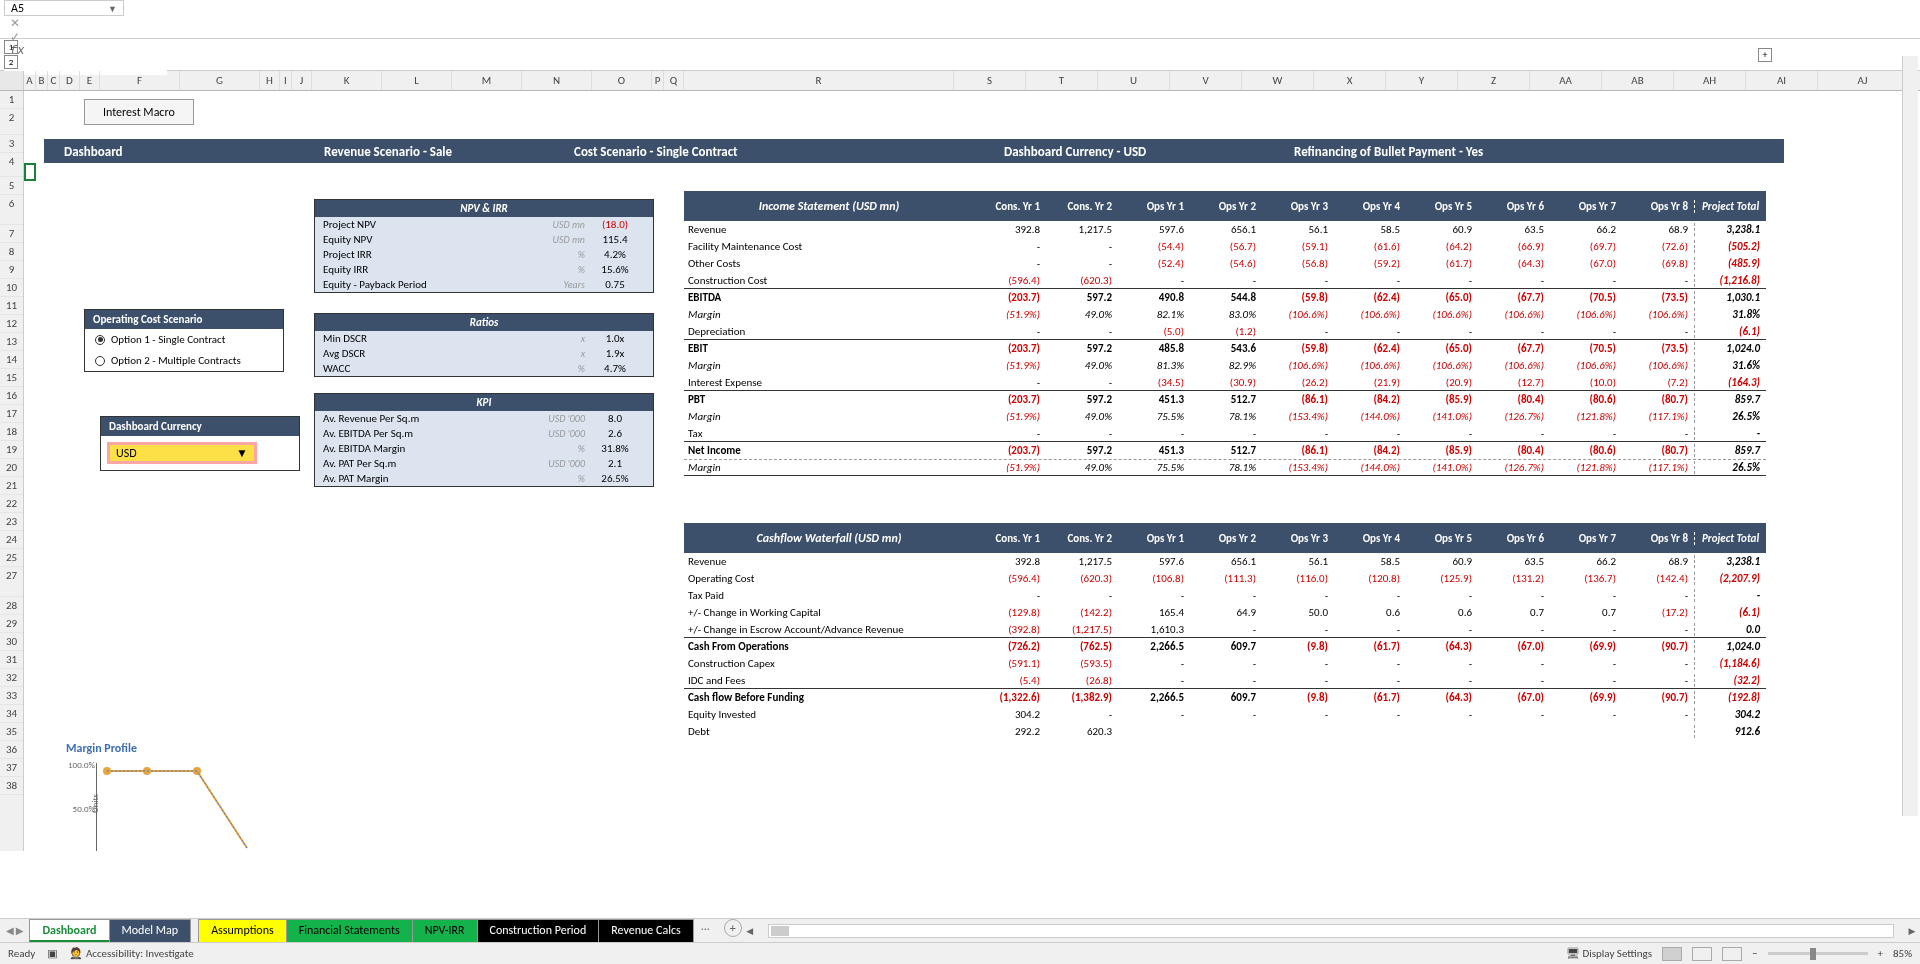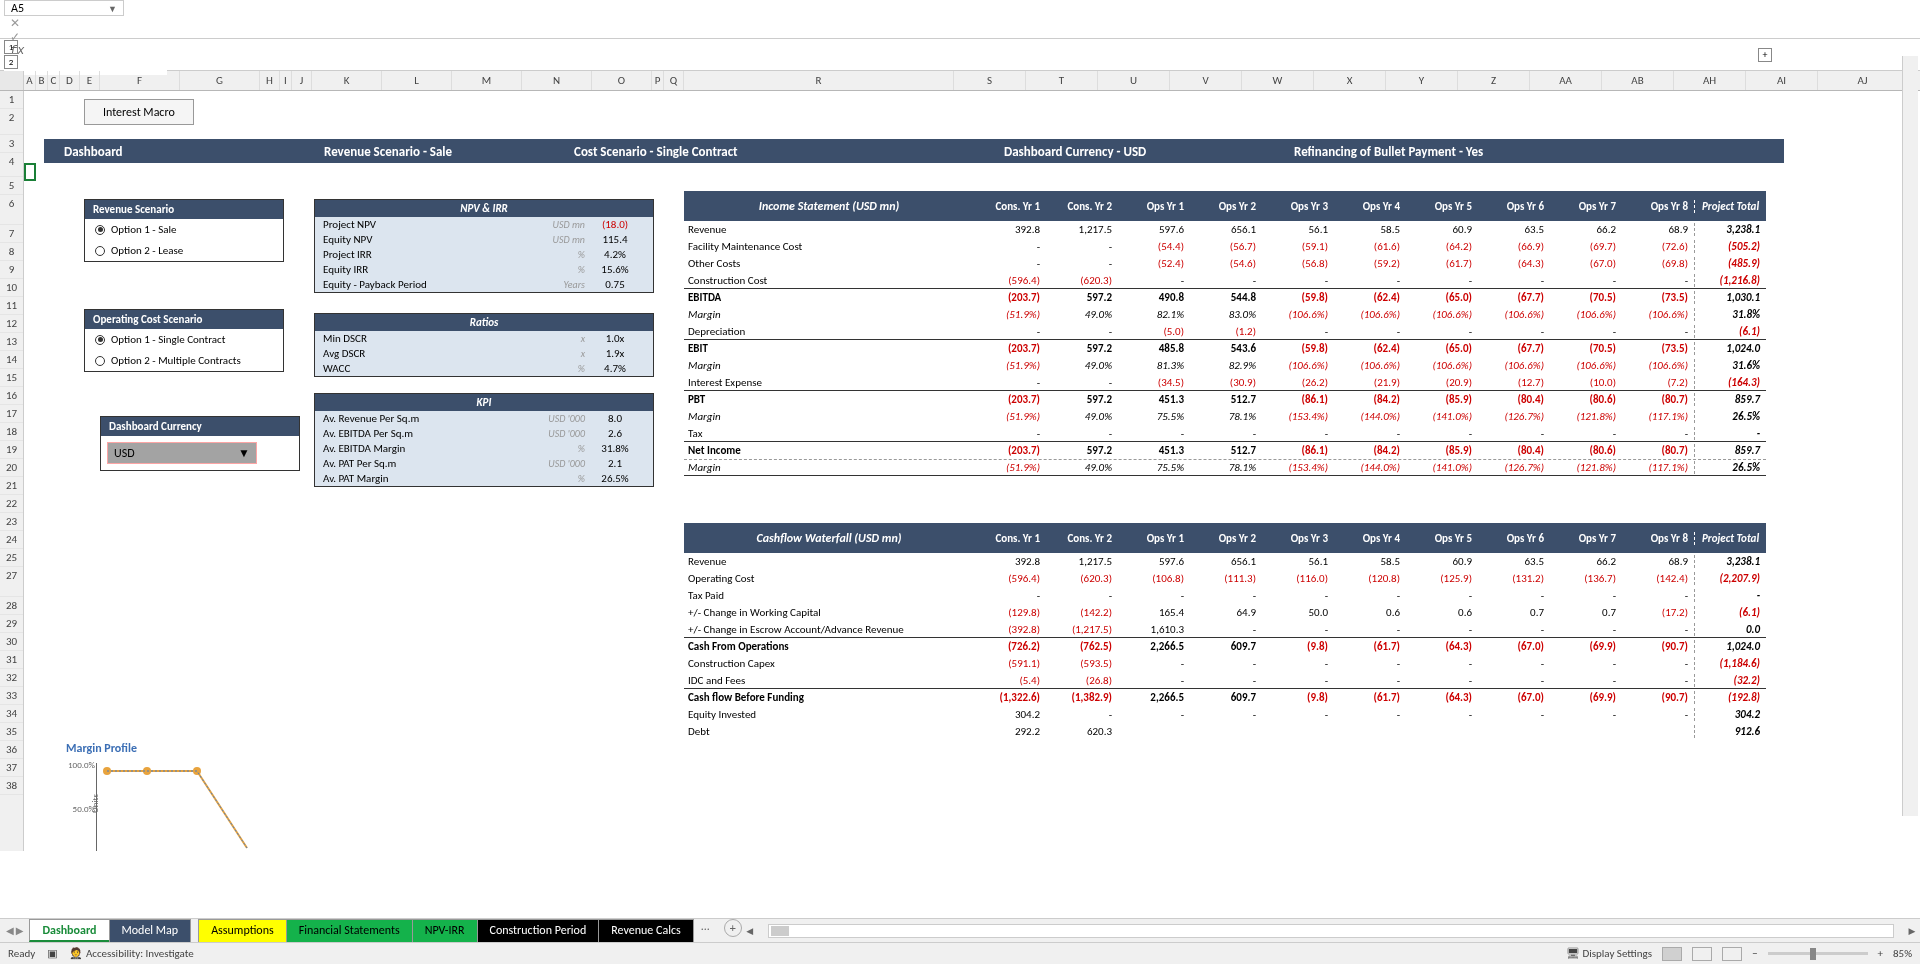--- a/index.html
+++ b/index.html
@@ -37,21 +37,21 @@
 
 .header-bar { position: absolute; top: 48px; left: 20px; width: 1740px; height: 24px; background: #3c4f6b; color: #fff; display: flex; align-items: center; font-weight: bold; font-size: 13px; }
 .header-bar span { position: absolute; }
 
 
 .panel { position: absolute; border: 1px solid #333; background: #fff; }
 .panel-hdr { background: #3c4f6b; color: #fff; padding: 3px 8px; font-weight: bold; font-size: 11px; }
 .radio-row { padding: 4px 10px; display: flex; align-items: center; gap: 6px; font-size: 11px; }
 .radio-dot { width: 10px; height: 10px; border: 1px solid #333; border-radius: 50%; display: inline-flex; align-items: center; justify-content: center; }
 .radio-dot.sel::after { content: ''; width: 5px; height: 5px; background: #333; border-radius: 50%; }
-.currency-select { margin: 6px; width: 150px; height: 22px; border: 1px solid #fca5a5; display: flex; align-items: center; justify-content: space-between; padding: 0 6px; background:#a3a3a3;}
+.currency-select { margin: 6px; width: 150px; height: 22px; border: 3px solid #fca5a5; display: flex; align-items: center; justify-content: space-between; padding: 0 6px; background:#fde047;}
 
 
 .kpi-panel { position: absolute; left: 290px; width: 340px; border: 1px solid #333; background: #dce5ef; }
 .kpi-hdr { background: #3c4f6b; color: #fff; text-align: center; padding: 2px; font-weight: bold; font-style: italic; font-size: 11px; }
 .kpi-row { display: flex; padding: 1px 8px; font-size: 11px; }
 .kpi-label { flex: 1; }
 .kpi-unit { width: 60px; color: #999; font-style: italic; text-align: right; font-size: 10px;}
 .kpi-val { width: 60px; text-align: center; }
 
 
@@ -215,31 +215,20 @@
     <button class="interest-btn">Interest Macro</button>
 
     <div class="header-bar">
       <span style="left:20px">Dashboard</span>
       <span style="left:280px">Revenue Scenario - Sale</span>
       <span style="left:530px">Cost Scenario - Single Contract</span>
       <span style="left:960px">Dashboard Currency - USD</span>
       <span style="left:1250px">Refinancing of Bullet Payment - Yes</span>
     </div>
 
-    <div class="panel" style="top:108px; left:60px; width:200px;">
-      <div class="panel-hdr">Revenue Scenario</div>
-      <div class="radio-row">
-          <span class="radio-dot sel"></span>
-          <span>Option 1 - Sale</span>
-        </div>
-      <div class="radio-row">
-          <span class="radio-dot"></span>
-          <span>Option 2 - Lease</span>
-        </div>
-    </div>
 
     <div class="panel" style="top:218px; left:60px; width:200px;">
       <div class="panel-hdr">Operating Cost Scenario</div>
       <div class="radio-row">
           <span class="radio-dot sel"></span>
           <span>Option 1 - Single Contract</span>
         </div>
       <div class="radio-row">
           <span class="radio-dot"></span>
           <span>Option 2 - Multiple Contracts</span>

